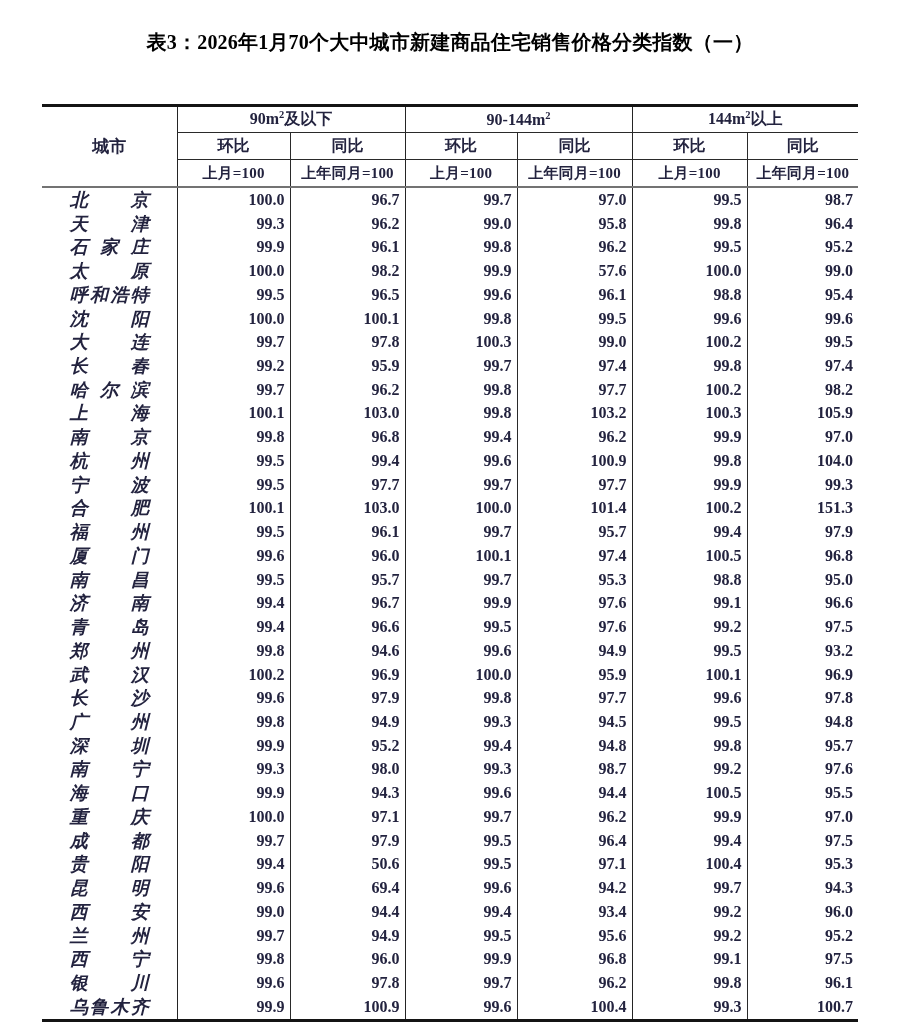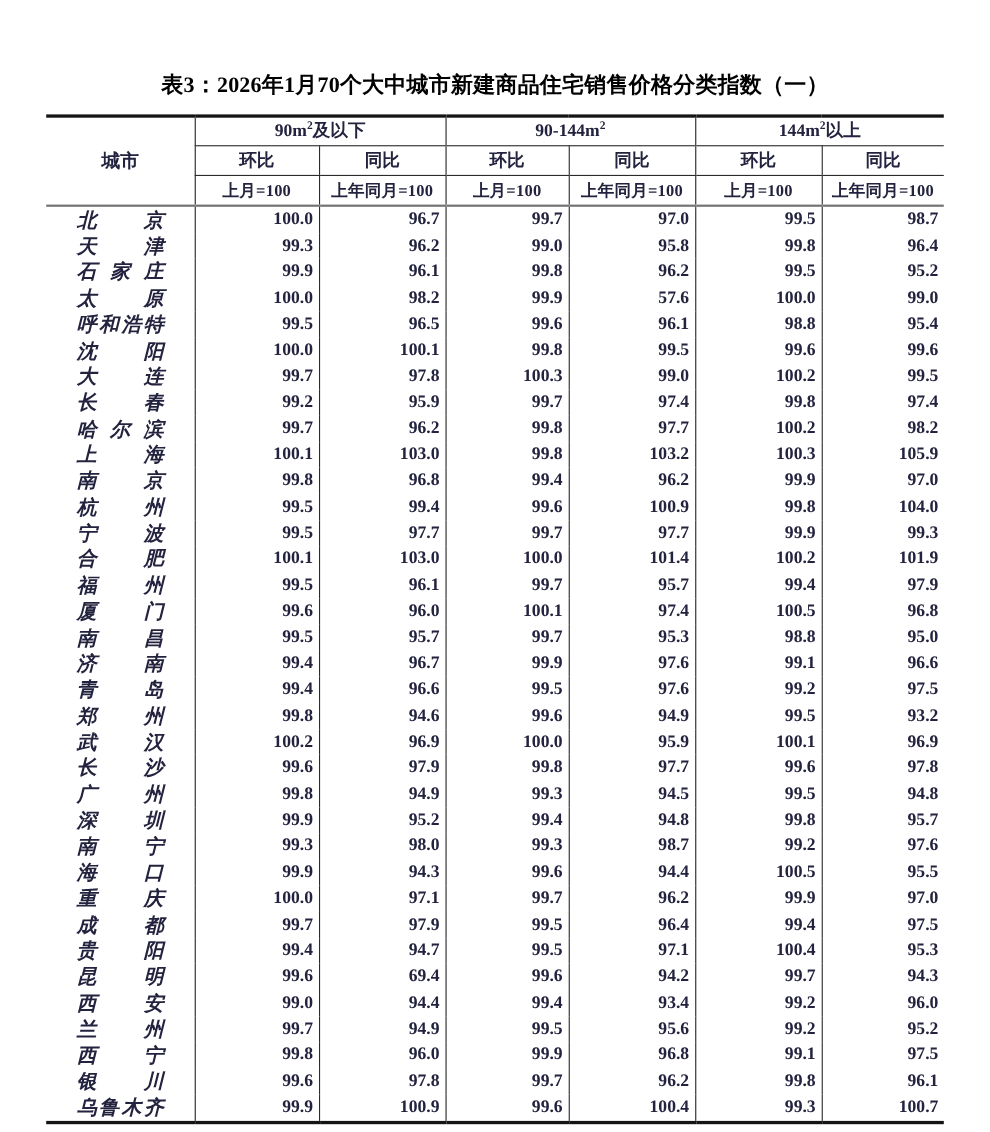--- a/index.html
+++ b/index.html
@@ -11,21 +11,20 @@
     overflow:hidden;
   }
   .doc-title {
     position:absolute;
     top:29px; left:0; width:100%;
     text-align:center;
     font-size:20px;
     font-weight:bold;
     color:#000000;
     letter-spacing:0.2px;
-    margin-top:35px;
   }
   table.idx {
     position:absolute;
     left:42px; top:104px;
     width:816px;
     border-collapse:collapse;
     table-layout:fixed;
     color:#23233f;
   }
   th, td {
@@ -254,21 +253,21 @@
         </tr>
         <tr>
           <td class="cityc">
             <div class="city-name">合肥</div>
           </td>
           <td class="num bl2">100.1</td>
           <td class="num bl1">103.0</td>
           <td class="num bl2">100.0</td>
           <td class="num bl1">101.4</td>
           <td class="num bl2">100.2</td>
-          <td class="num bl1">101.9</td>
+          <td class="num bl1">151.3</td>
         </tr>
         <tr>
           <td class="cityc">
             <div class="city-name">福州</div>
           </td>
           <td class="num bl2">99.5</td>
           <td class="num bl1">96.1</td>
           <td class="num bl2">99.7</td>
           <td class="num bl1">95.7</td>
           <td class="num bl2">99.4</td>
@@ -415,21 +414,21 @@
           <td class="num bl2">99.5</td>
           <td class="num bl1">96.4</td>
           <td class="num bl2">99.4</td>
           <td class="num bl1">97.5</td>
         </tr>
         <tr>
           <td class="cityc">
             <div class="city-name">贵阳</div>
           </td>
           <td class="num bl2">99.4</td>
-          <td class="num bl1">94.7</td>
+          <td class="num bl1">50.6</td>
           <td class="num bl2">99.5</td>
           <td class="num bl1">97.1</td>
           <td class="num bl2">100.4</td>
           <td class="num bl1">95.3</td>
         </tr>
         <tr>
           <td class="cityc">
             <div class="city-name">昆明</div>
           </td>
           <td class="num bl2">99.6</td>

